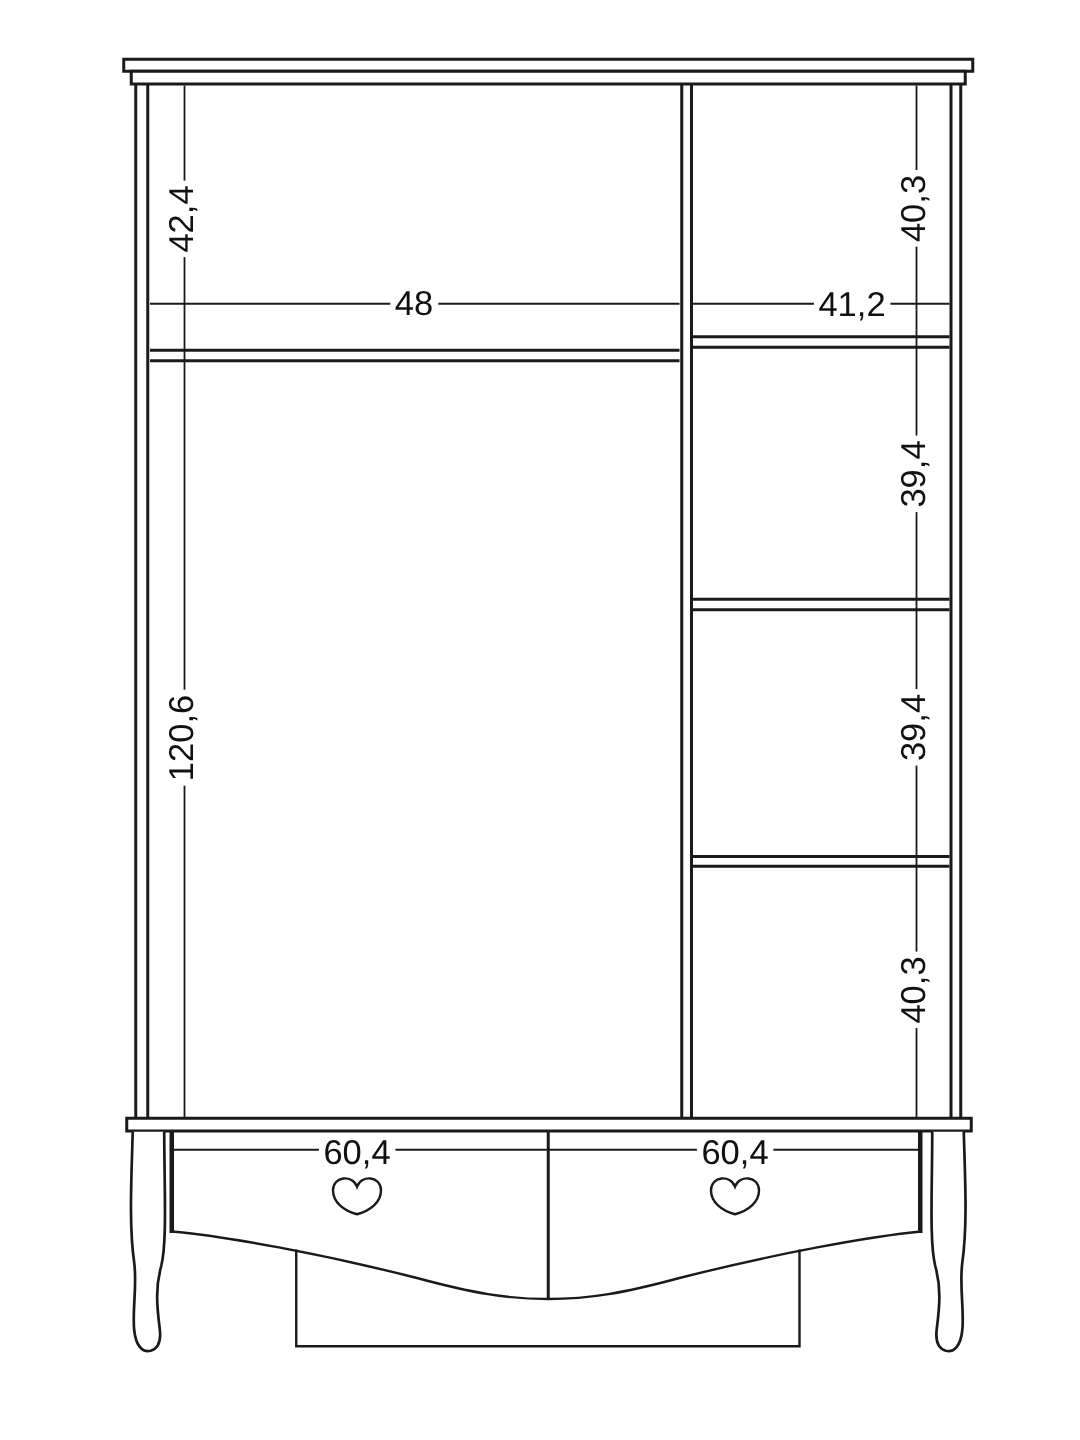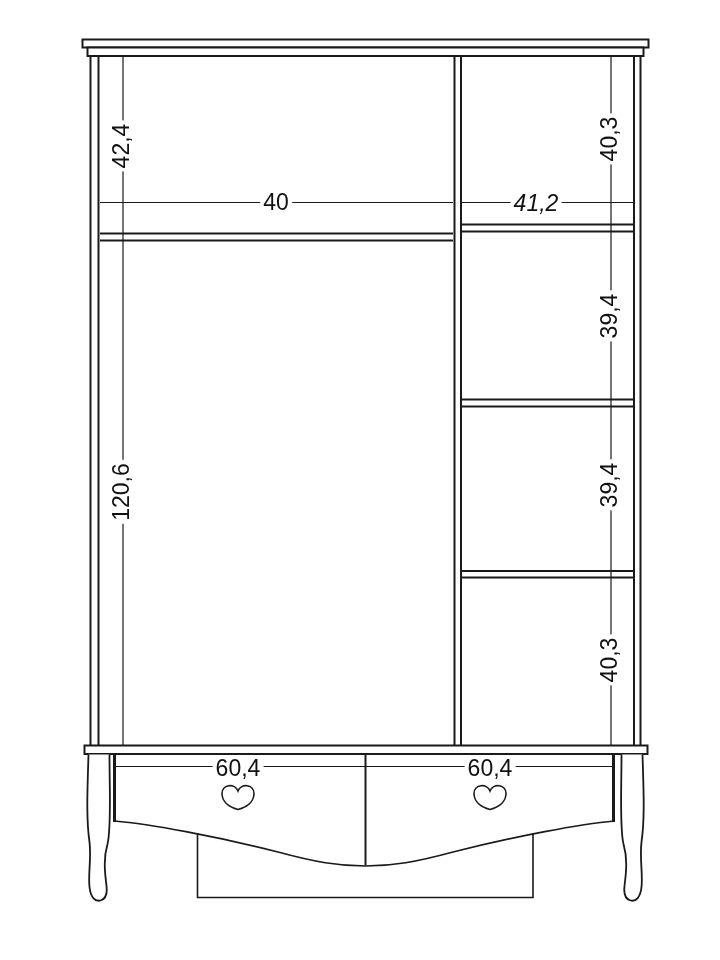--- a/index.html
+++ b/index.html
@@ -111,23 +111,23 @@
         <path transform="translate(238,795)" d="M 0,-4 C -3,-12 -16,-11 -16,-1.5 C -16,6.5 -9,12 0,14.5 C 9,12 16,6.5 16,-1.5 C 16,-11 3,-12 0,-4 Z" stroke-width="1.6" fill="#ffffff"></path>
         <path transform="translate(490,795)" d="M 0,-4 C -3,-12 -16,-11 -16,-1.5 C -16,6.5 -9,12 0,14.5 C 9,12 16,6.5 16,-1.5 C 16,-11 3,-12 0,-4 Z" stroke-width="1.6" fill="#ffffff"></path>
       </g>
     </g>
   </svg>
 
   <div class="dim-label vert" style="left:121px; top:146px;">42,4</div>
 
   <div class="dim-label vert" style="left:121px; top:492px;">120,6</div>
 
-  <div class="dim-label" style="left:276px; top:202px;">40</div>
+  <div class="dim-label" style="left:276px; top:202px;">48</div>
 
-  <div class="dim-label" style="left:536px; top:203px;font-style:italic;">41,2</div>
+  <div class="dim-label" style="left:568px; top:203px;">41,2</div>
 
   <div class="dim-label vert" style="left:609px; top:139px;">40,3</div>
 
   <div class="dim-label vert" style="left:609px; top:316px;">39,4</div>
 
   <div class="dim-label vert" style="left:609px; top:485px;">39,4</div>
 
   <div class="dim-label vert" style="left:609px; top:660px;">40,3</div>
 
   <div class="dim-label" style="left:238px; top:768px;">60,4</div>

